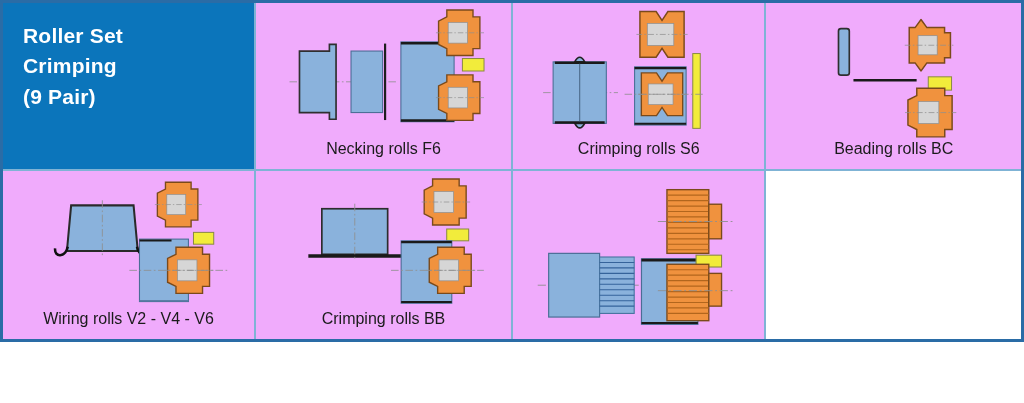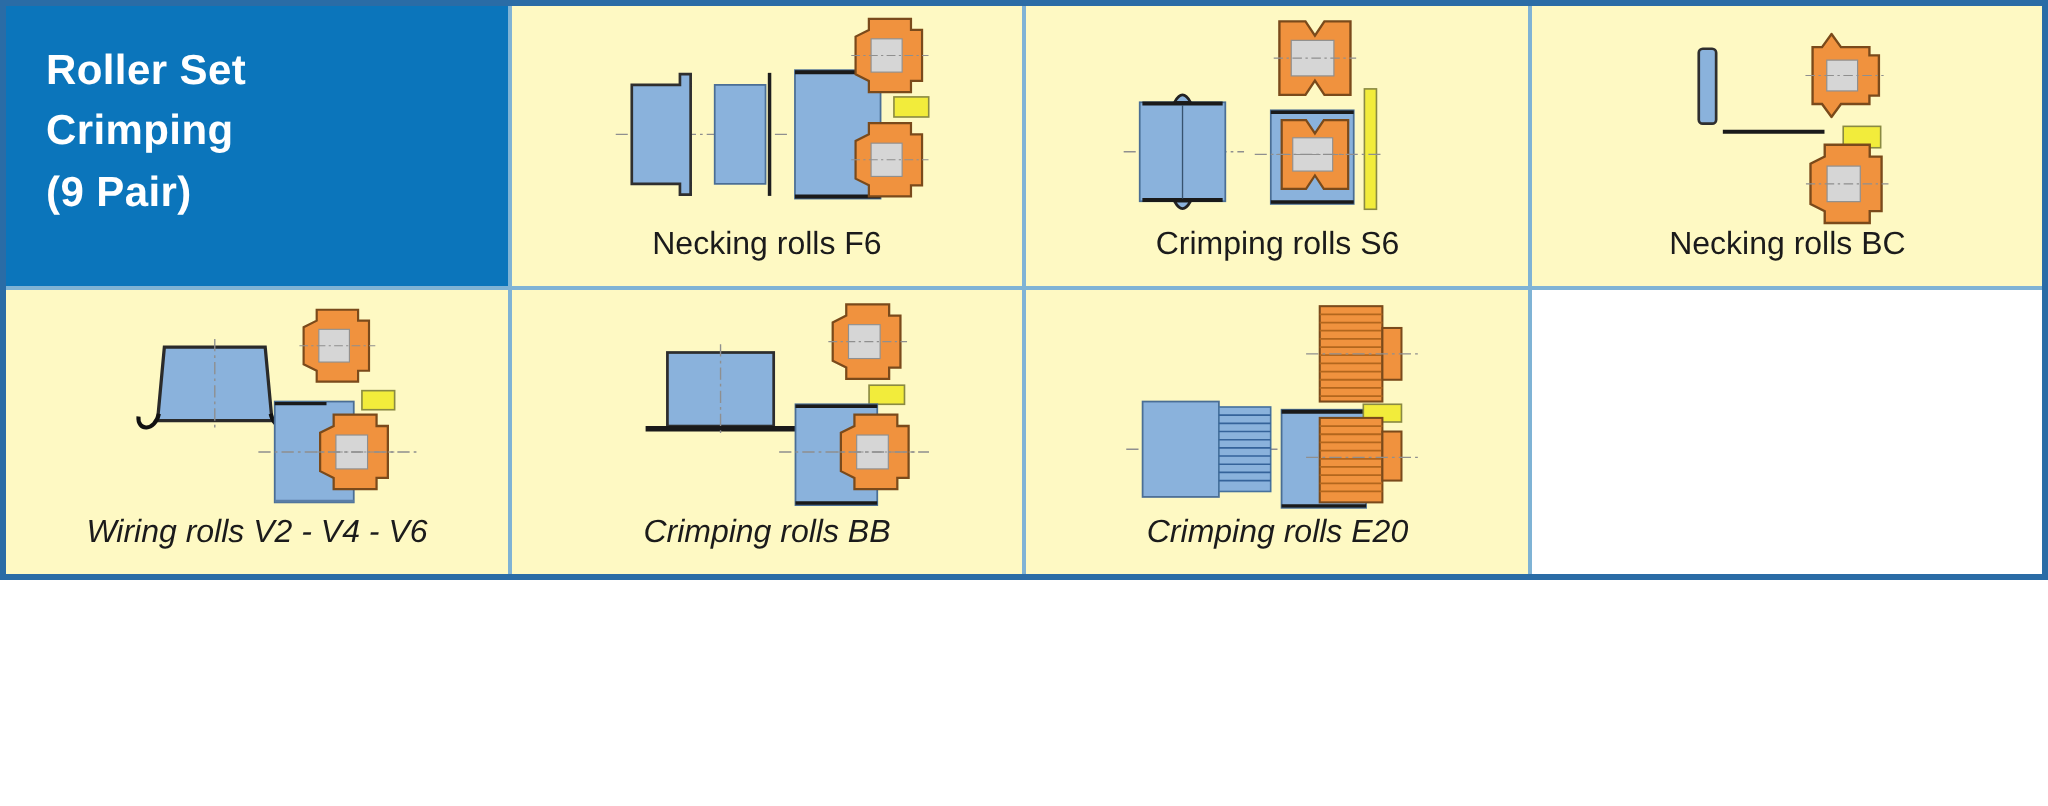--- a/index.html
+++ b/index.html
@@ -1,20 +1,20 @@
 <!DOCTYPE html>
 <html><head>
 <meta charset="utf-8">
 <style>
   html,body{margin:0;padding:0;background:#ffffff;font-family:"Liberation Sans",sans-serif;}
-  .frame{width:1024px;height:290px;box-sizing:border-box;border:3px solid #2A6CA6;background:#ffffff;}
+  .frame{width:1024px;height:342px;box-sizing:border-box;border:3px solid #2A6CA6;background:#ffffff;}
   .grid{display:grid;width:100%;height:100%;grid-template-columns:24.85% 25.25% 24.9% 25%;grid-template-rows:50% 50%;}
-  .cell{border-right:2px solid #7FB3D5;border-bottom:2px solid #7FB3D5;display:flex;flex-direction:column;overflow:hidden;box-sizing:border-box;background:#fef9c3;}
+  .cell{border-right:2px solid #7FB3D5;border-bottom:2px solid #7FB3D5;display:flex;flex-direction:column;overflow:hidden;box-sizing:border-box;background:#f0abfc;}
   .cell:nth-child(4n){border-right:none;}
-  .cell:nth-child(n+5){border-bottom:none;font-style:italic;}
+  .cell:nth-child(n+5){border-bottom:none;}
   .header-cell{background:#0B75BB;color:#ffffff;padding:18px 20px;display:block;}
   .header-line{font-size:21px;font-weight:bold;line-height:1.45;letter-spacing:.2px;}
   .fig{flex:1;display:flex;align-items:center;justify-content:center;padding:4px 6px 0 6px;min-height:0;}
   .fig svg{width:95%;height:100%;max-height:152px;}
   .caption{text-align:center;font-size:16px;color:#1B1B1B;padding:0 4px 11px 4px;white-space:nowrap;}
   .hidden-defs{position:absolute;width:0;height:0;overflow:hidden;}
 </style>
 </head>
 <body>
 
@@ -92,21 +92,21 @@
         <svg viewBox="0 0 250 160">
           <rect x="58" y="26" width="13" height="56" rx="3" fill="#8AB2DC" stroke="#2F2F2F" stroke-width="2"></rect>
           <line x1="76" y1="88" x2="152" y2="88" stroke="#1A1A1A" stroke-width="3"></line>
           <use href="#rollerV" x="136" y="14" width="62" height="64"></use>
           <rect x="166" y="84" width="28" height="16" fill="#F2EC3B" stroke="#8A8A42" stroke-width="1.2"></rect>
           <g transform="translate(138,158) scale(1,-1)">
             <use href="#roller" x="0" y="0" width="62" height="62"></use>
           </g>
         </svg>
       </div>
-      <div class="caption">Necking rolls BC</div>
+      <div class="caption">Beading rolls BC</div>
     </div>
 
     <div class="cell">
       <div class="fig">
         <svg viewBox="0 0 250 160">
           <path d="M57 36 H131 L136 90 H52 Z" fill="#8AB2DC" stroke="#2A2A2A" stroke-width="2.4"></path>
           <path d="M53 85 C50 98 37 98 38 87" fill="none" stroke="#111111" stroke-width="3"></path>
           <path d="M135 85 C138 98 151 98 150 87" fill="none" stroke="#111111" stroke-width="3"></path>
           <line x1="94" y1="30" x2="94" y2="96" stroke="#8F8F8F" stroke-width="1" stroke-dasharray="9 3 2 3"></line>
           <use href="#roller" x="156" y="6" width="56" height="58"></use>
@@ -154,17 +154,16 @@
           <path d="M156 12 H202 M156 18 H202 M156 24 H202 M156 30 H202 M156 36 H202 M156 42 H202 M156 48 H202 M156 54 H202 M156 60 H202 M156 66 H202 M156 72 H202" stroke="#B2661D" stroke-width="1.3"></path>
           <rect x="202" y="22" width="14" height="38" fill="#F0923E" stroke="#7A4A1B" stroke-width="1.5"></rect>
           <line x1="146" y1="41" x2="230" y2="41" stroke="#8F8F8F" stroke-width="1" stroke-dasharray="9 3 2 3"></line>
           <rect x="188" y="78" width="28" height="13" fill="#F2EC3B" stroke="#8A8A42" stroke-width="1.2"></rect>
           <rect x="156" y="88" width="46" height="62" fill="#F0923E" stroke="#7A4A1B" stroke-width="1.5"></rect>
           <path d="M156 94 H202 M156 100 H202 M156 106 H202 M156 112 H202 M156 118 H202 M156 124 H202 M156 130 H202 M156 136 H202 M156 142 H202" stroke="#B2661D" stroke-width="1.3"></path>
           <rect x="202" y="98" width="14" height="36" fill="#F0923E" stroke="#7A4A1B" stroke-width="1.5"></rect>
           <line x1="146" y1="117" x2="230" y2="117" stroke="#8F8F8F" stroke-width="1" stroke-dasharray="9 3 2 3"></line>
         </svg>
       </div>
-      <div class="caption">Crimping rolls E20</div>
     </div>
 
   </div>
 </div>
 
 </body></html>

